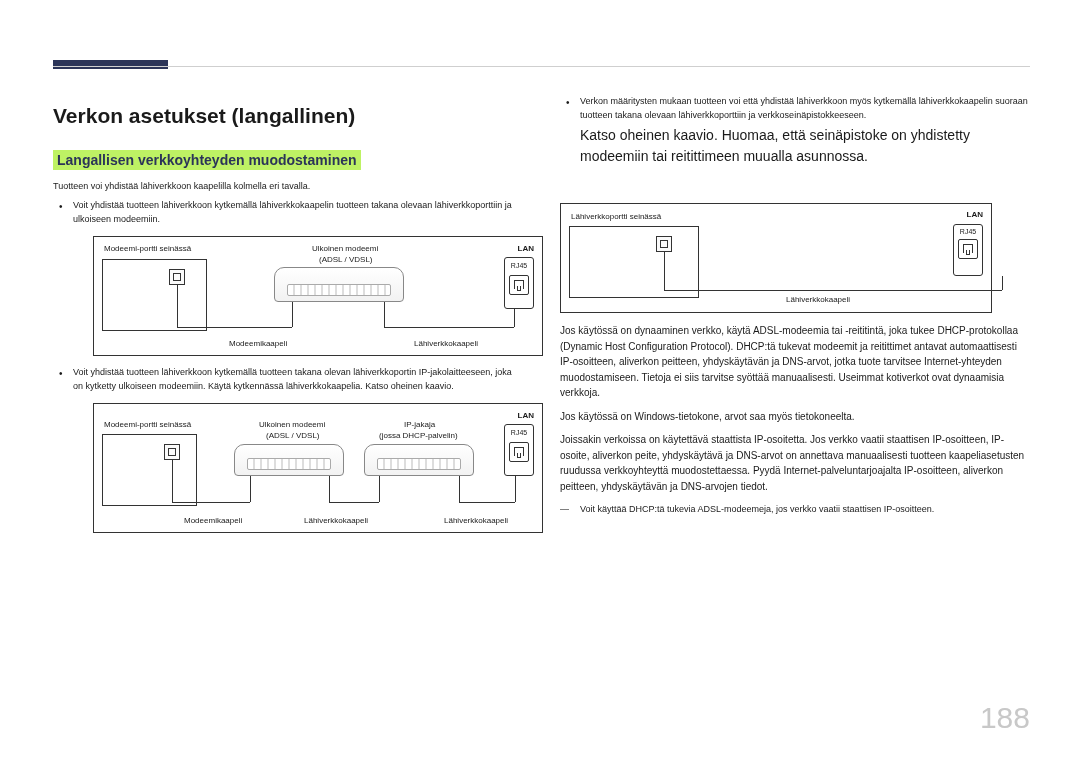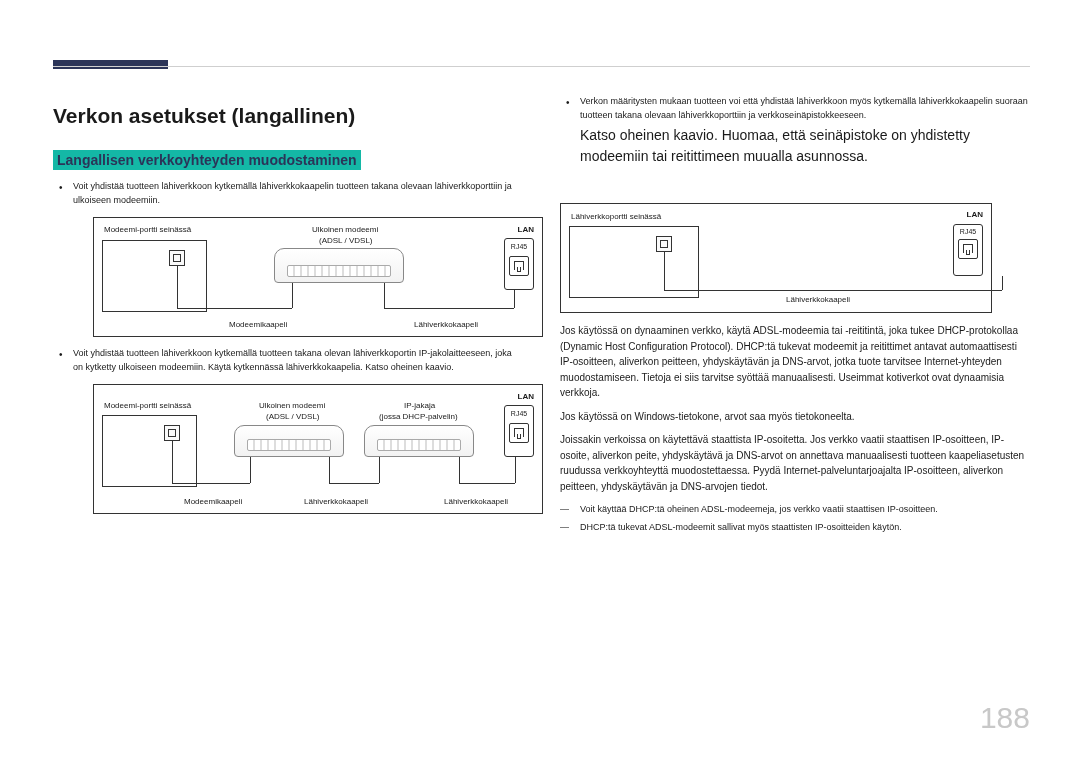--- a/index.html
+++ b/index.html
@@ -41,21 +41,21 @@
     h1 {
       font-size: 21px;
       font-weight: 700;
       color: #1a1a1a;
       margin-bottom: 22px;
     }
     h2 {
       font-size: 14px;
       font-weight: 700;
       color: #2b3458;
-      background: #14b8a6;
+      background: #bef264;
       display: inline-block;
       padding: 2px 4px;
       margin-bottom: 10px;
     }
     .intro {
       font-size: 9px;
       line-height: 1.45;
       margin-bottom: 6px;
     }
     ul.bullets {
@@ -181,20 +181,21 @@
   </style>
 </head>
 <body>
 
 <div class="topbar"></div>
 <div class="topline"></div>
 
 <div class="col-left">
   <h1>Verkon asetukset (langallinen)</h1>
   <h2>Langallisen verkkoyhteyden muodostaminen</h2>
+  <p class="intro">Tuotteen voi yhdistää lähiverkkoon kaapelilla kolmella eri tavalla.</p>
 
   <ul class="bullets">
     <li>
       <span>Voit yhdistää tuotteen lähiverkkoon kytkemällä lähiverkkokaapelin tuotteen takana olevaan lähiverkkoporttiin ja ulkoiseen modeemiin.</span>
 
       
       <div class="diagram-box d1">
         <span class="dlabel" style="left:10px;top:6px">Modeemi-portti seinässä</span>
         <span class="dlabel" style="left:218px;top:6px">Ulkoinen modeemi</span>
         <span class="dlabel" style="left:225px;top:17px">(ADSL / VDSL)</span>
@@ -290,17 +291,16 @@
     <div class="cable" style="left:103px;top:86px;width:338px"></div>
     <div class="cable-v" style="left:441px;top:72px;height:14px"></div>
 
     <span class="dlabel" style="left:225px;bottom:8px">Lähiverkkokaapeli</span>
   </div>
 
   <p class="para">Jos käytössä on dynaaminen verkko, käytä ADSL-modeemia tai -reititintä, joka tukee DHCP-protokollaa (Dynamic Host Configuration Protocol). DHCP:tä tukevat modeemit ja reitittimet antavat automaattisesti IP-osoitteen, aliverkon peitteen, yhdyskäytävän ja DNS-arvot, jotka tuote tarvitsee Internet-yhteyden muodostamiseen. Tietoja ei siis tarvitse syöttää manuaalisesti. Useimmat kotiverkot ovat dynaamisia verkkoja.</p>
   <p class="para">Jos käytössä on Windows-tietokone, arvot saa myös tietokoneelta.</p>
   <p class="para">Joissakin verkoissa on käytettävä staattista IP-osoitetta. Jos verkko vaatii staattisen IP-osoitteen, IP-osoite, aliverkon peite, yhdyskäytävä ja DNS-arvot on annettava manuaalisesti tuotteen kaapeliasetusten ruudussa verkkoyhteyttä muodostettaessa. Pyydä Internet-palveluntarjoajalta IP-osoitteen, aliverkon peitteen, yhdyskäytävän ja DNS-arvojen tiedot.</p>
 
-  <div class="dashes">Voit käyttää DHCP:tä oheinen ADSL-modeemeja, jos verkko vaatii staattisen IP-osoitteen.</div>
-  <div class="dashes">DHCP:tä tukevat ADSL-modeemit sallivat myös staattisten IP-osoitteiden käytön.</div>
+  <div class="dashes">Voit käyttää DHCP:tä tukevia ADSL-modeemeja, jos verkko vaatii staattisen IP-osoitteen.</div>
 </div>
 
 <div class="page-num">188</div>
 
 </body></html>

